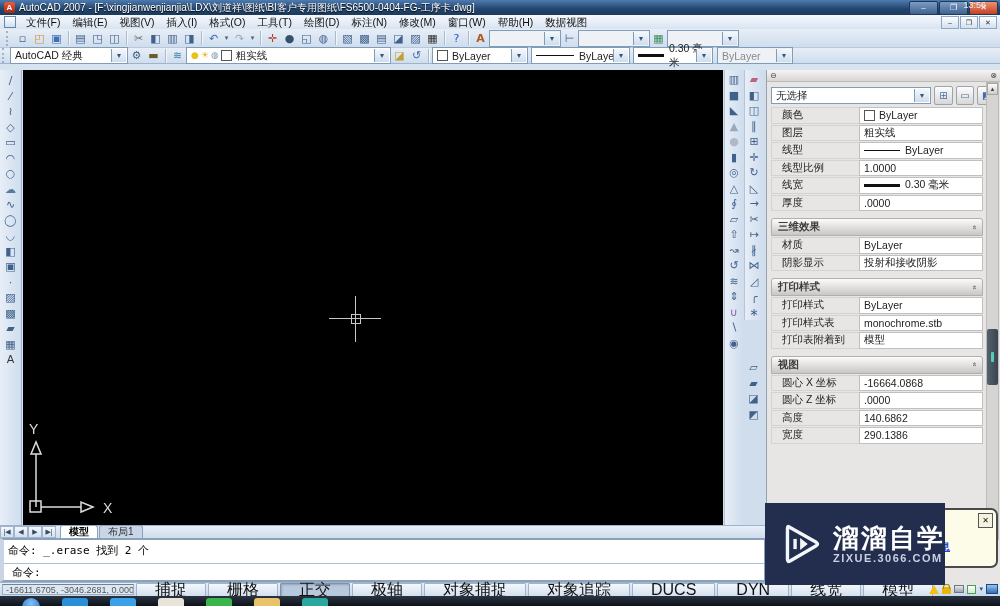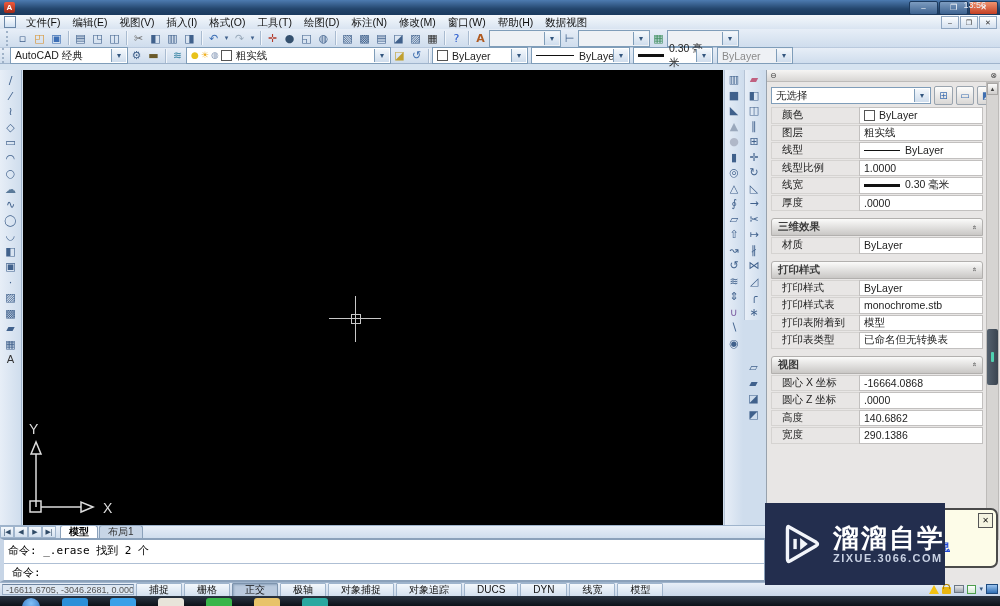--- a/index.html
+++ b/index.html
@@ -100,22 +100,22 @@
   
   #cmdwin{position:absolute;left:0;top:538px;width:766px;height:44px;background:#fff;border:2px solid #8ba1ba;
     border-left:4px solid #c7d5e6;box-sizing:border-box;font-family:"DejaVu Sans Mono","Liberation Mono",monospace;font-size:11px;}
   #cmdHistory{height:24px;border-bottom:1px solid #aebfd4;padding:3px 4px 0 4px;box-sizing:border-box;color:#000;}
   #cmdPrompt{height:15px;padding:1px 8px;color:#000;}
   
   #statusbar{position:absolute;left:0;top:582px;width:1000px;height:14px;background:linear-gradient(#e7eef7,#c9d8ea);
     display:flex;align-items:center;border-top:1px solid #9fb4cc;box-sizing:border-box;font-size:10px;}
   #coords{width:132px;height:11px;margin-left:2px;border:1px solid #98acc4;border-top-color:#6d84a0;background:#dde7f2;
     color:#555;font-size:9px;line-height:11px;padding-left:3px;box-sizing:border-box;white-space:nowrap;overflow:hidden;}
-  .toggle{height:12px;line-height:12px;padding:0 12px;margin-left:2px;border:1px solid #9fb4cc;border-radius:1px;
-    background:linear-gradient(#f4f8fc,#d3e0ef);color:#111;font-size:10px;white-space:nowrap;}
+  .toggle{height:12px;line-height:12px;padding:0 18px;margin-left:2px;border:1px solid #9fb4cc;border-radius:1px;
+    background:linear-gradient(#f4f8fc,#d3e0ef);color:#111;font-size:16px;white-space:nowrap;}
   .toggle.pressed{background:#b9c9dd;border-color:#7d94ae;box-shadow:inset 1px 1px 2px #8fa5bd;}
   #traybar{position:absolute;right:2px;top:583px;height:12px;display:flex;align-items:center;z-index:3;}
   .tico{margin-left:3px;flex:0 0 auto;}
   .tico.warning{width:0;height:0;border-left:5px solid transparent;border-right:5px solid transparent;border-bottom:9px solid #f2c112;}
   .tico.lock{width:9px;height:7px;background:#e8b50f;border-radius:1px;position:relative;margin-top:2px;}
   .tico.lock::before{content:"";position:absolute;left:1px;top:-3px;width:5px;height:4px;border:1.5px solid #b08305;
     border-bottom:none;border-radius:3px 3px 0 0;}
   .tico.plotter{width:10px;height:8px;background:linear-gradient(#e8e8e8,#9aa4ae);border:1px solid #6d7884;box-sizing:border-box;}
   .tico.validate{width:9px;height:9px;background:linear-gradient(#fff,#cfe8cf);border:1px solid #4d9e4d;box-sizing:border-box;}
   .tico.tray-arrow{font-size:7px;color:#33567e;}
@@ -138,20 +138,21 @@
   #taskbar{position:absolute;left:0;top:596px;width:1000px;height:10px;background:linear-gradient(#2a3442,#0d1219);z-index:9;
     display:flex;align-items:flex-start;overflow:hidden;}
   .tkbtn{width:26px;height:18px;border-radius:3px;margin-left:22px;margin-top:2px;flex:0 0 auto;}
   #clock{position:absolute;right:14px;top:0px;color:#e8eef6;font-size:9px;line-height:10px;z-index:10;}
 </style>
 </head>
 <body>
 
 <div id="titlebar">
   <span id="appicon">A</span>
+  <span id="winTitle">AutoCAD 2007 - [F:\xingjianwenjianjia\LDX\刘道祥\图纸\BI客户专用图纸\FS6500-0404-FG-工序卡.dwg]</span>
   <span class="wbtns">
     <span class="wbtn min"></span>
     <span class="wbtn restore"></span>
     <span class="wbtn close"></span>
   </span>
 </div>
 
 <div id="menubar">
   <span id="docicon"></span>
   <span id="menuitems" style="display:flex;">
@@ -572,46 +573,46 @@
       <div class="secHeader">
         <span>三维效果</span>
         <span class="chev">«</span>
       </div>
       <div class="prow">
         <div class="plabel">材质</div>
         <div class="pvalue">
           <span>ByLayer</span>
         </div>
       </div>
+      <div class="prow">
+        <div class="plabel">阴影显示</div>
+        <div class="pvalue">
+          <span>投射和接收阴影</span>
+        </div>
+      </div>
       <div class="secHeader">
         <span>打印样式</span>
         <span class="chev">«</span>
       </div>
       <div class="prow">
         <div class="plabel">打印样式</div>
         <div class="pvalue">
           <span>ByLayer</span>
         </div>
       </div>
       <div class="prow">
         <div class="plabel">打印样式表</div>
         <div class="pvalue">
           <span>monochrome.stb</span>
         </div>
       </div>
       <div class="prow">
         <div class="plabel">打印表附着到</div>
         <div class="pvalue">
           <span>模型</span>
-        </div>
-      </div>
-      <div class="prow">
-        <div class="plabel">打印表类型</div>
-        <div class="pvalue">
-          <span>已命名但无转换表</span>
         </div>
       </div>
       <div class="secHeader">
         <span>视图</span>
         <span class="chev">«</span>
       </div>
       <div class="prow">
         <div class="plabel">圆心 X 坐标</div>
         <div class="pvalue">
           <span>-16664.0868</span>

